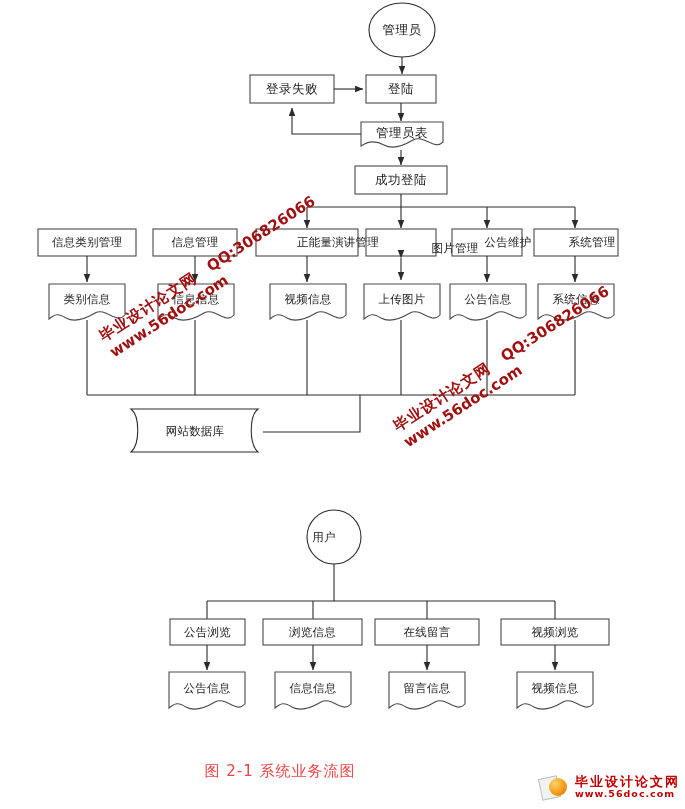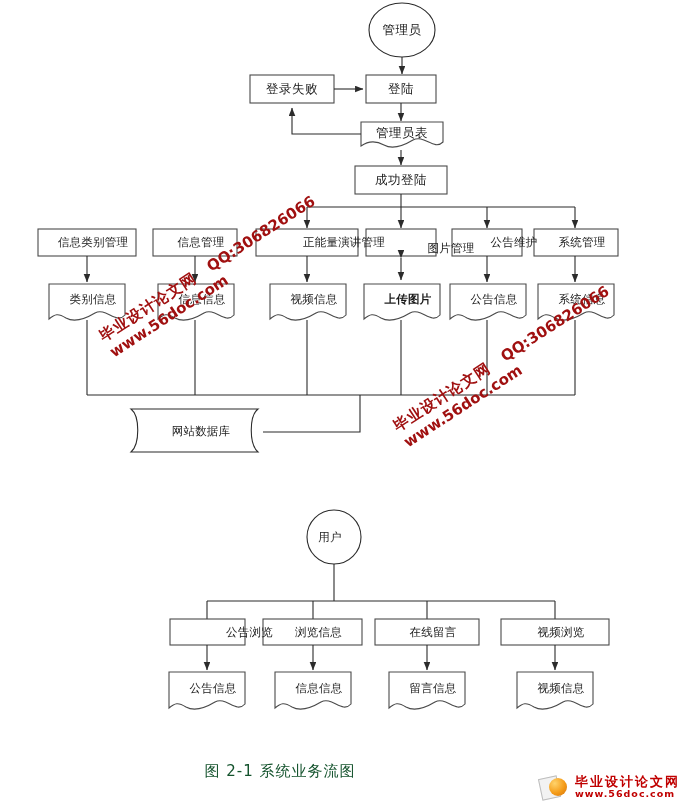--- a/index.html
+++ b/index.html
@@ -8,24 +8,24 @@
     width:685px;height:809px;position:relative;overflow:hidden;
   }
   #stage{position:absolute;left:0;top:0;width:685px;height:809px;}
   #svg-layer{position:absolute;left:0;top:0;width:685px;height:809px;}
   .node-label{
     position:absolute;
     display:flex;align-items:center;justify-content:center;
     font-size:12.5px;color:#1a1a1a;letter-spacing:0.5px;
     white-space:nowrap;pointer-events:none;
   }
-  .node-label.small{font-size:11.5px;letter-spacing:0.2px;margin-left:6px;}
+  .node-label.small{font-size:11.5px;letter-spacing:0.2px;}
   .caption{
     position:absolute;left:0;top:762px;width:560px;
-    text-align:center;font-size:15px;color:#14532d;letter-spacing:1px;
+    text-align:center;font-size:15px;color:#ef4444;letter-spacing:1px;
   }
   .wm{
     position:absolute;color:#a01010;font-weight:bold;
     white-space:nowrap;pointer-events:none;
     font-family:"DejaVu Sans","Liberation Sans",sans-serif;
   }
   .wm .l1{font-size:15px;letter-spacing:1px;}
   .wm .l2{font-size:15px;letter-spacing:0px;}
   .wm-row{display:flex;gap:16px;align-items:baseline;}
   #wm1{left:96px;top:330px;transform:rotate(-33deg);transform-origin:0 0;}
@@ -152,36 +152,36 @@
 
   <div class="node-label" style="left:369px;top:17px;width:66px;height:26px;">管理员</div>
   <div class="node-label" style="left:250px;top:75px;width:84px;height:28px;">登录失败</div>
   <div class="node-label" style="left:366px;top:75px;width:70px;height:28px;">登陆</div>
   <div class="node-label" style="left:361px;top:121px;width:82px;height:24px;">管理员表</div>
   <div class="node-label" style="left:355px;top:166px;width:92px;height:28px;">成功登陆</div>
 
   <div class="node-label small" style="left:38px;top:229px;width:98px;height:27px;">信息类别管理</div>
   <div class="node-label small" style="left:153px;top:229px;width:84px;height:27px;">信息管理</div>
   <div class="node-label small" style="left:256px;top:229px;width:102px;height:27px;padding-left:31px;">正能量演讲管理</div>
-  <div class="node-label small" style="left:366px;top:229px;width:70px;height:38px;padding-left:44px;">图片管理</div>
+  <div class="node-label small" style="left:376px;top:229px;width:70px;height:38px;padding-left:44px;">图片管理</div>
   <div class="node-label small" style="left:452px;top:229px;width:60px;height:27px;padding-left:26px;">公告维护</div>
-  <div class="node-label small" style="left:534px;top:229px;width:84px;height:27px;">系统管理</div>
+  <div class="node-label small" style="left:534px;top:229px;width:84px;height:27px;padding-left:16px;">系统管理</div>
 
   <div class="node-label small" style="left:49px;top:286px;width:76px;height:26px;">类别信息</div>
   <div class="node-label small" style="left:158px;top:286px;width:76px;height:26px;">信息信息</div>
   <div class="node-label small" style="left:270px;top:286px;width:76px;height:26px;">视频信息</div>
-  <div class="node-label small" style="left:364px;top:286px;width:76px;height:26px;font-weight:bold;">上传图片</div>
+  <div class="node-label small" style="left:364px;top:286px;width:76px;height:26px;">上传图片</div>
   <div class="node-label small" style="left:450px;top:286px;width:76px;height:26px;">公告信息</div>
   <div class="node-label small" style="left:538px;top:286px;width:76px;height:26px;">系统信息</div>
 
   <div class="node-label small" style="left:140px;top:418px;width:110px;height:26px;">网站数据库</div>
 
   <div class="node-label small" style="left:308px;top:524px;width:32px;height:26px;">用户</div>
 
-  <div class="node-label small" style="left:170px;top:619px;width:75px;height:26px;padding-left:36px;">公告浏览</div>
+  <div class="node-label small" style="left:170px;top:619px;width:75px;height:26px;">公告浏览</div>
   <div class="node-label small" style="left:375px;top:619px;width:104px;height:26px;">在线留言</div>
   <div class="node-label small" style="left:263px;top:619px;width:99px;height:26px;">浏览信息</div>
   <div class="node-label small" style="left:501px;top:619px;width:108px;height:26px;">视频浏览</div>
 
   <div class="node-label small" style="left:169px;top:675px;width:76px;height:26px;">公告信息</div>
   <div class="node-label small" style="left:275px;top:675px;width:76px;height:26px;">信息信息</div>
   <div class="node-label small" style="left:389px;top:675px;width:76px;height:26px;font-family:Liberation Serif, serif;">留言信息</div>
   <div class="node-label small" style="left:517px;top:675px;width:76px;height:26px;">视频信息</div>
 
   <div class="wm" id="wm1">

